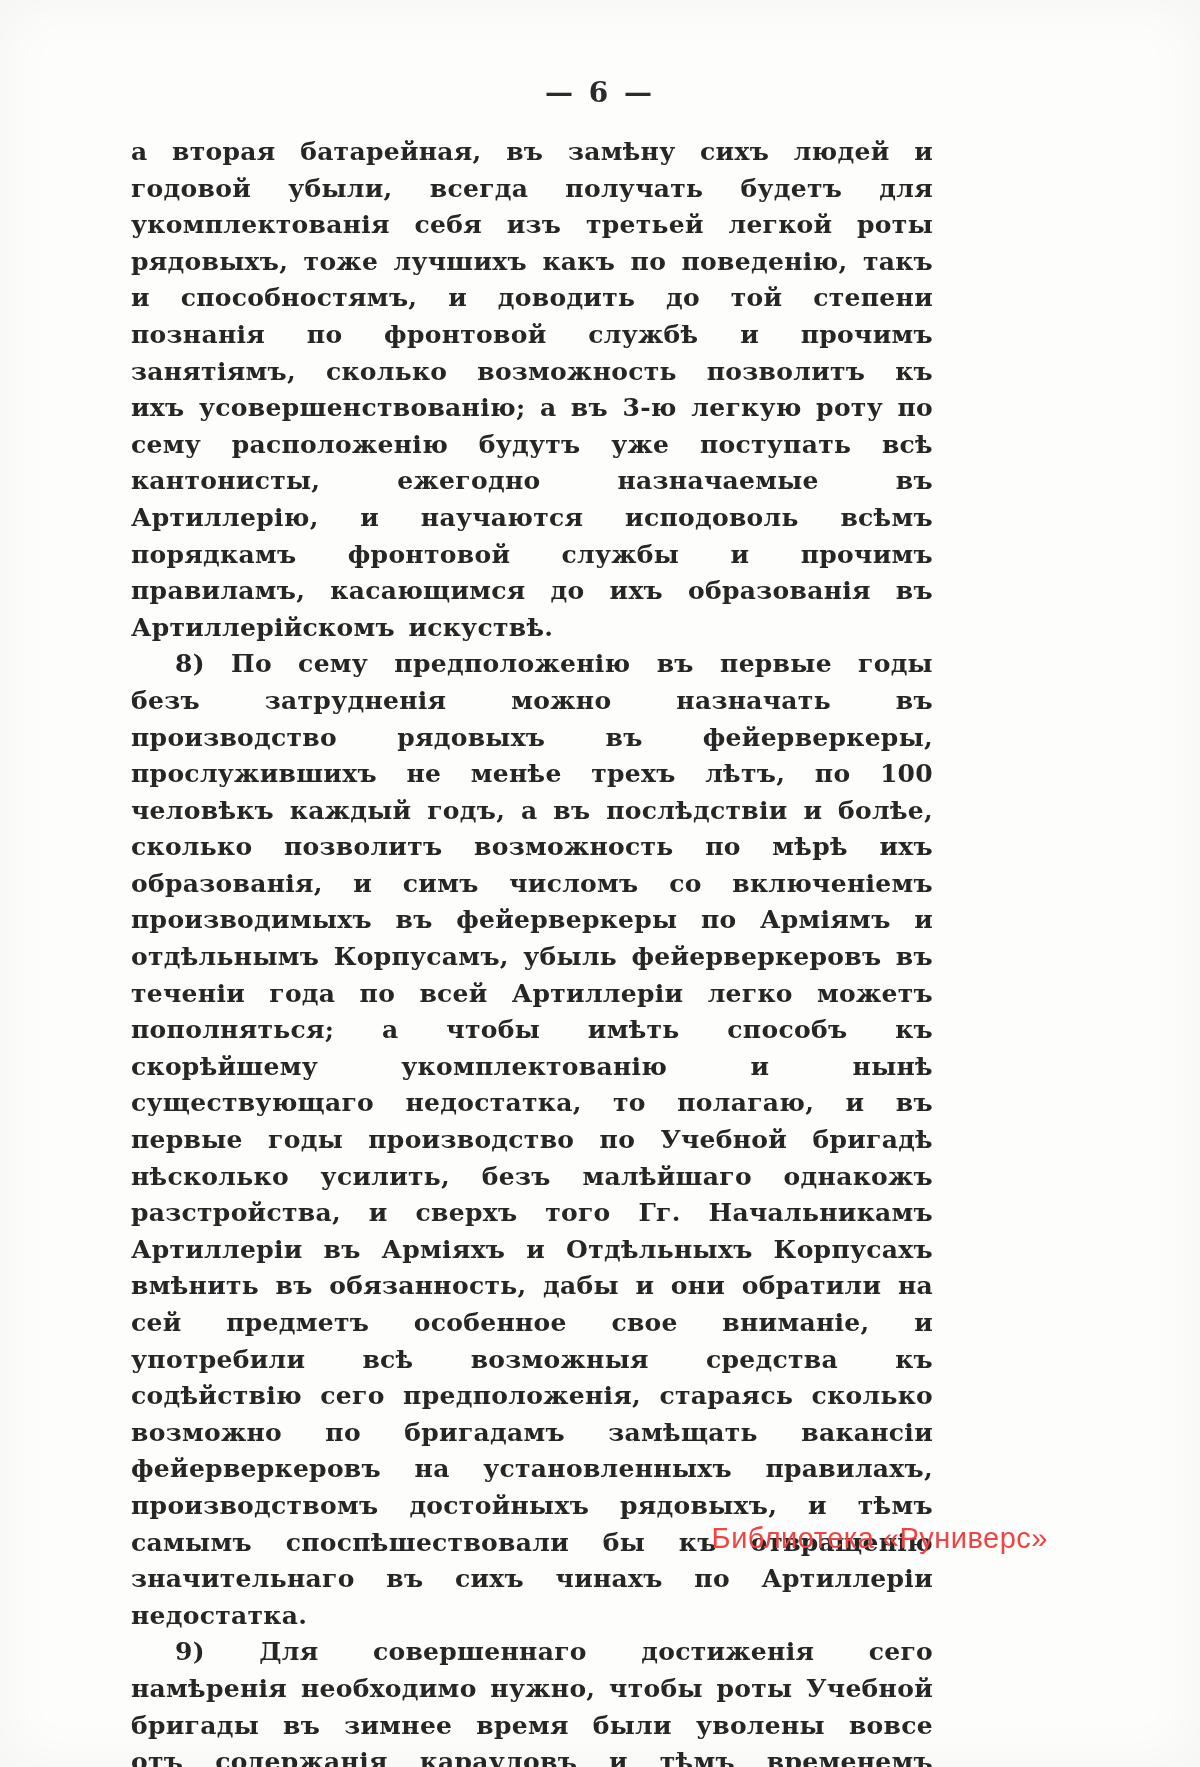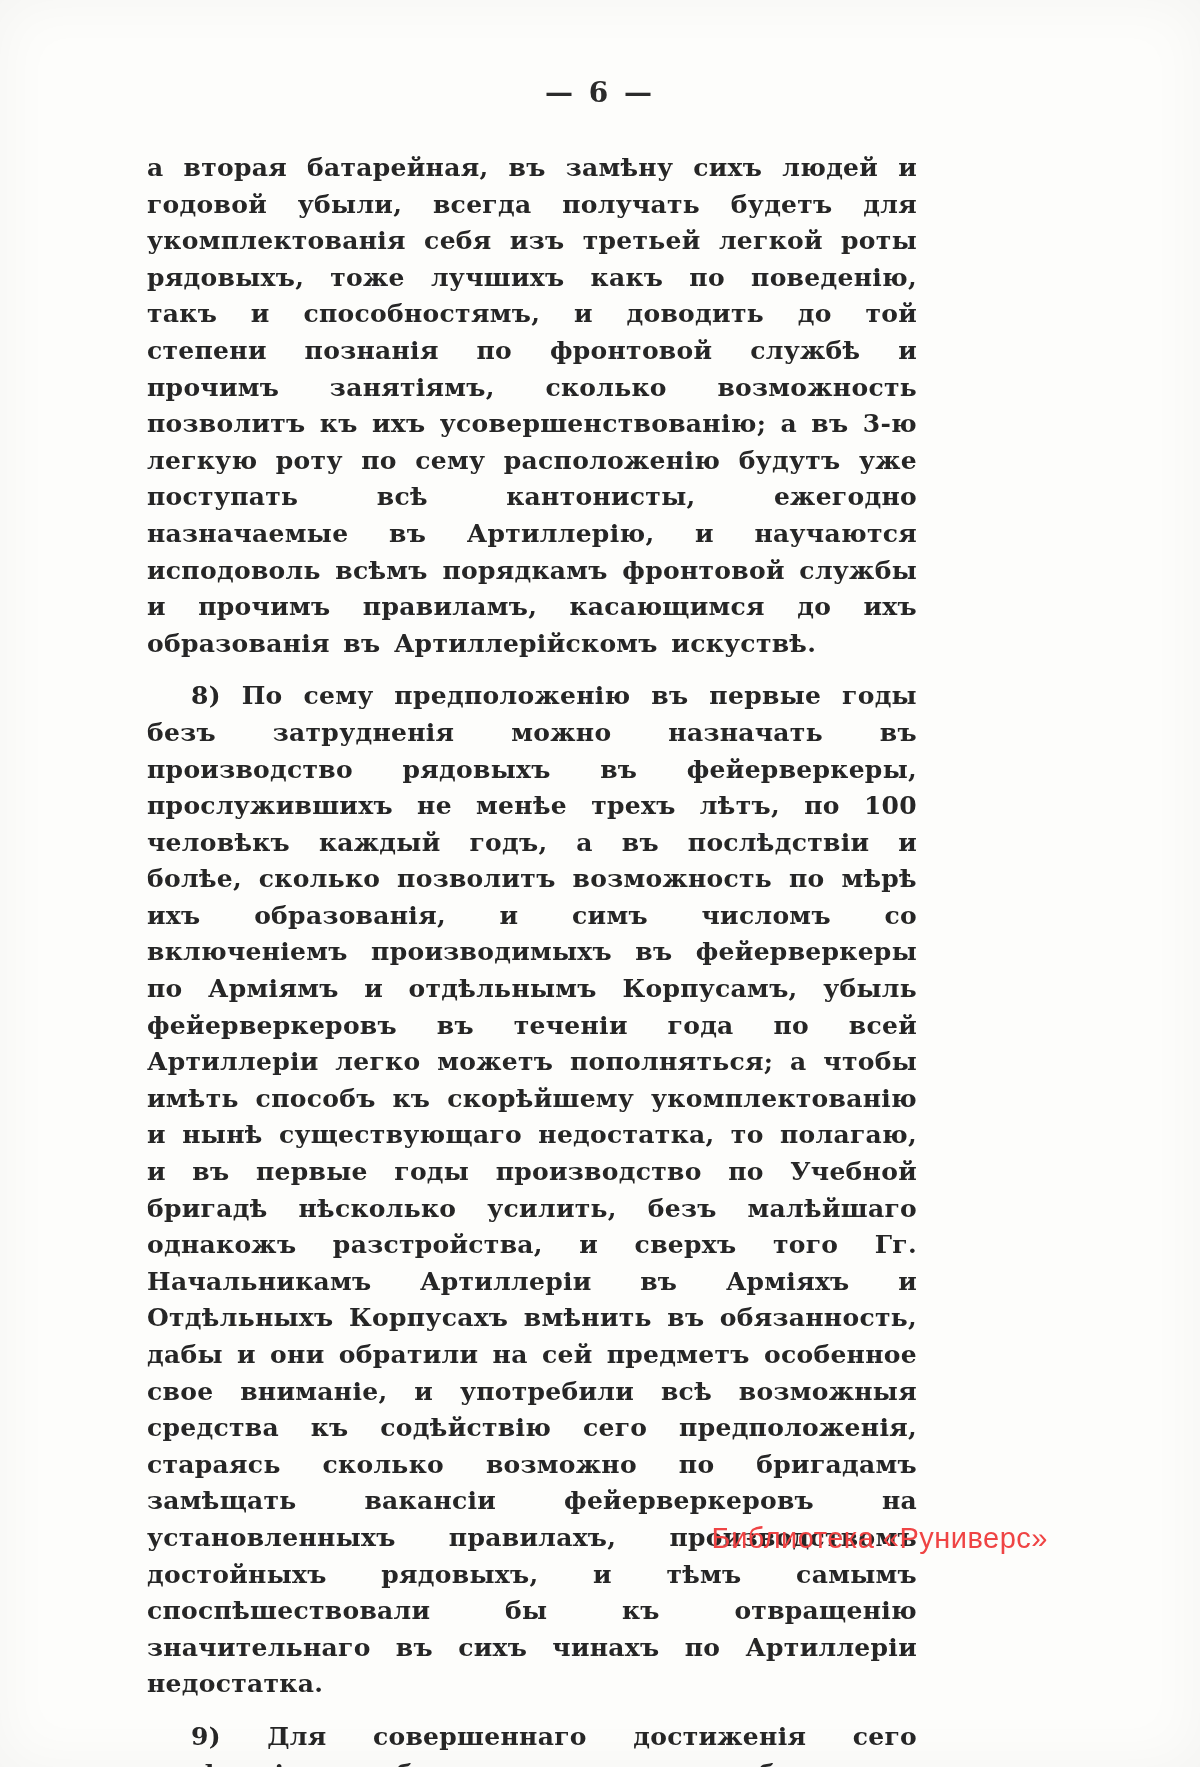--- a/index.html
+++ b/index.html
@@ -35,21 +35,21 @@
     left: 131px;
     width: 802px;
     font-size: 25px;
     line-height: 36.6px;
     font-weight: 600;
     text-align: justify;
     word-spacing: 4.5px;
     letter-spacing: 0.3px;
   }
   .para {
-    margin: 16px;
+    margin: 0;
     padding: 0;
     text-indent: 44px;
   }
   .para.no-indent {
     text-indent: 0;
   }
   .watermark {
     position: absolute;
     right: 152px;
     bottom: 212px;

